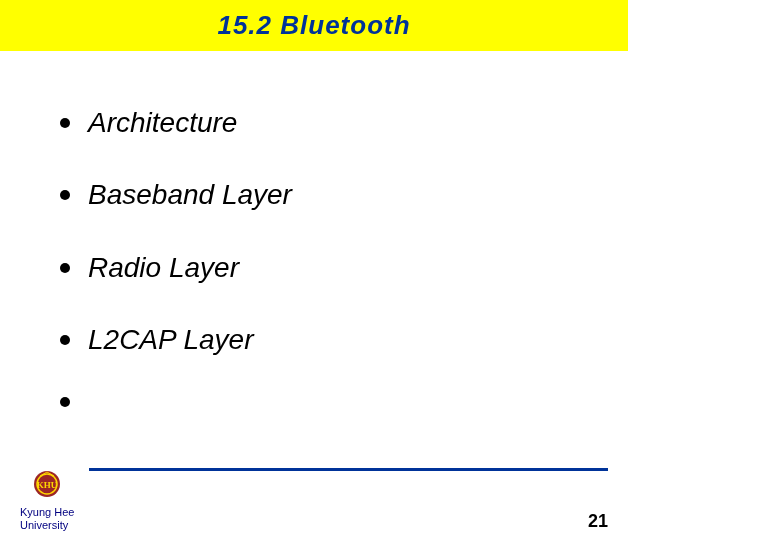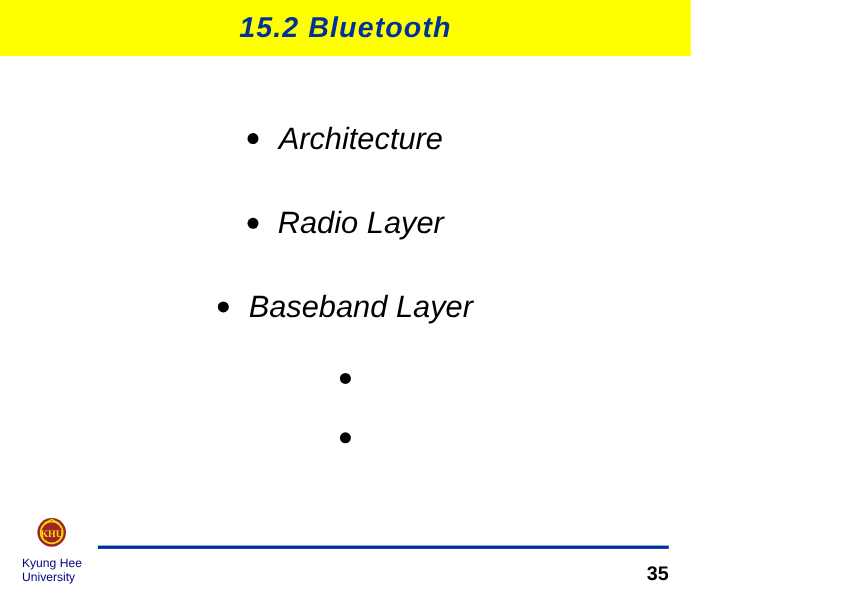--- a/index.html
+++ b/index.html
@@ -40,21 +40,20 @@
       font-style: italic;
       letter-spacing: 1px;
     }
 
     .content-area {
       flex: 1;
       padding: 15px 60px 20px 60px;
       display: flex;
       flex-direction: column;
       justify-content: space-evenly;
-      align-items: center;
     }
 
     .bullet-item {
       display: flex;
       align-items: center;
       gap: 18px;
     }
 
     .bullet-dot {
       width: 10px;
@@ -66,21 +65,21 @@
 
     .bullet-text {
       font-size: 28px;
       font-style: italic;
       color: #000000;
       font-weight: normal;
     }
 
     .footer {
       display: flex;
-      align-items: center;
+      align-items: flex-start;
       padding: 0 20px 8px 20px;
       position: relative;
     }
 
     .footer-logo {
       display: flex;
       flex-direction: column;
       align-items: center;
       margin-right: 15px;
     }
@@ -132,30 +131,31 @@
 
   <div class="content-area">
 
     <div class="bullet-item">
       <div class="bullet-dot"></div>
       <span class="bullet-text">Architecture</span>
     </div>
 
     <div class="bullet-item">
       <div class="bullet-dot"></div>
+      <span class="bullet-text">Baseband Layer</span>
+    </div>
+
+    <div class="bullet-item">
+      <div class="bullet-dot"></div>
       <span class="bullet-text">Radio Layer</span>
     </div>
 
     <div class="bullet-item">
       <div class="bullet-dot"></div>
-      <span class="bullet-text">Baseband Layer</span>
-    </div>
-
-    <div class="bullet-item">
-      <div class="bullet-dot"></div>
+      <span class="bullet-text">L2CAP Layer</span>
     </div>
 
     <div class="bullet-item">
       <div class="bullet-dot"></div>
     </div>
 
   </div>
 
   <div class="footer">
     <div class="footer-logo">
@@ -169,16 +169,16 @@
         <line x1="26" y1="8" x2="19" y2="4" stroke="#FFD700" stroke-width="1"></line>
       </svg>
       <div class="footer-text">
         <span>Kyung Hee</span><br>
         <span>University</span>
       </div>
     </div>
     <div class="footer-line-container">
       <div class="footer-line"></div>
     </div>
-    <div class="page-number">35</div>
+    <div class="page-number">21</div>
   </div>
 
 </div>
 
 </body></html>

